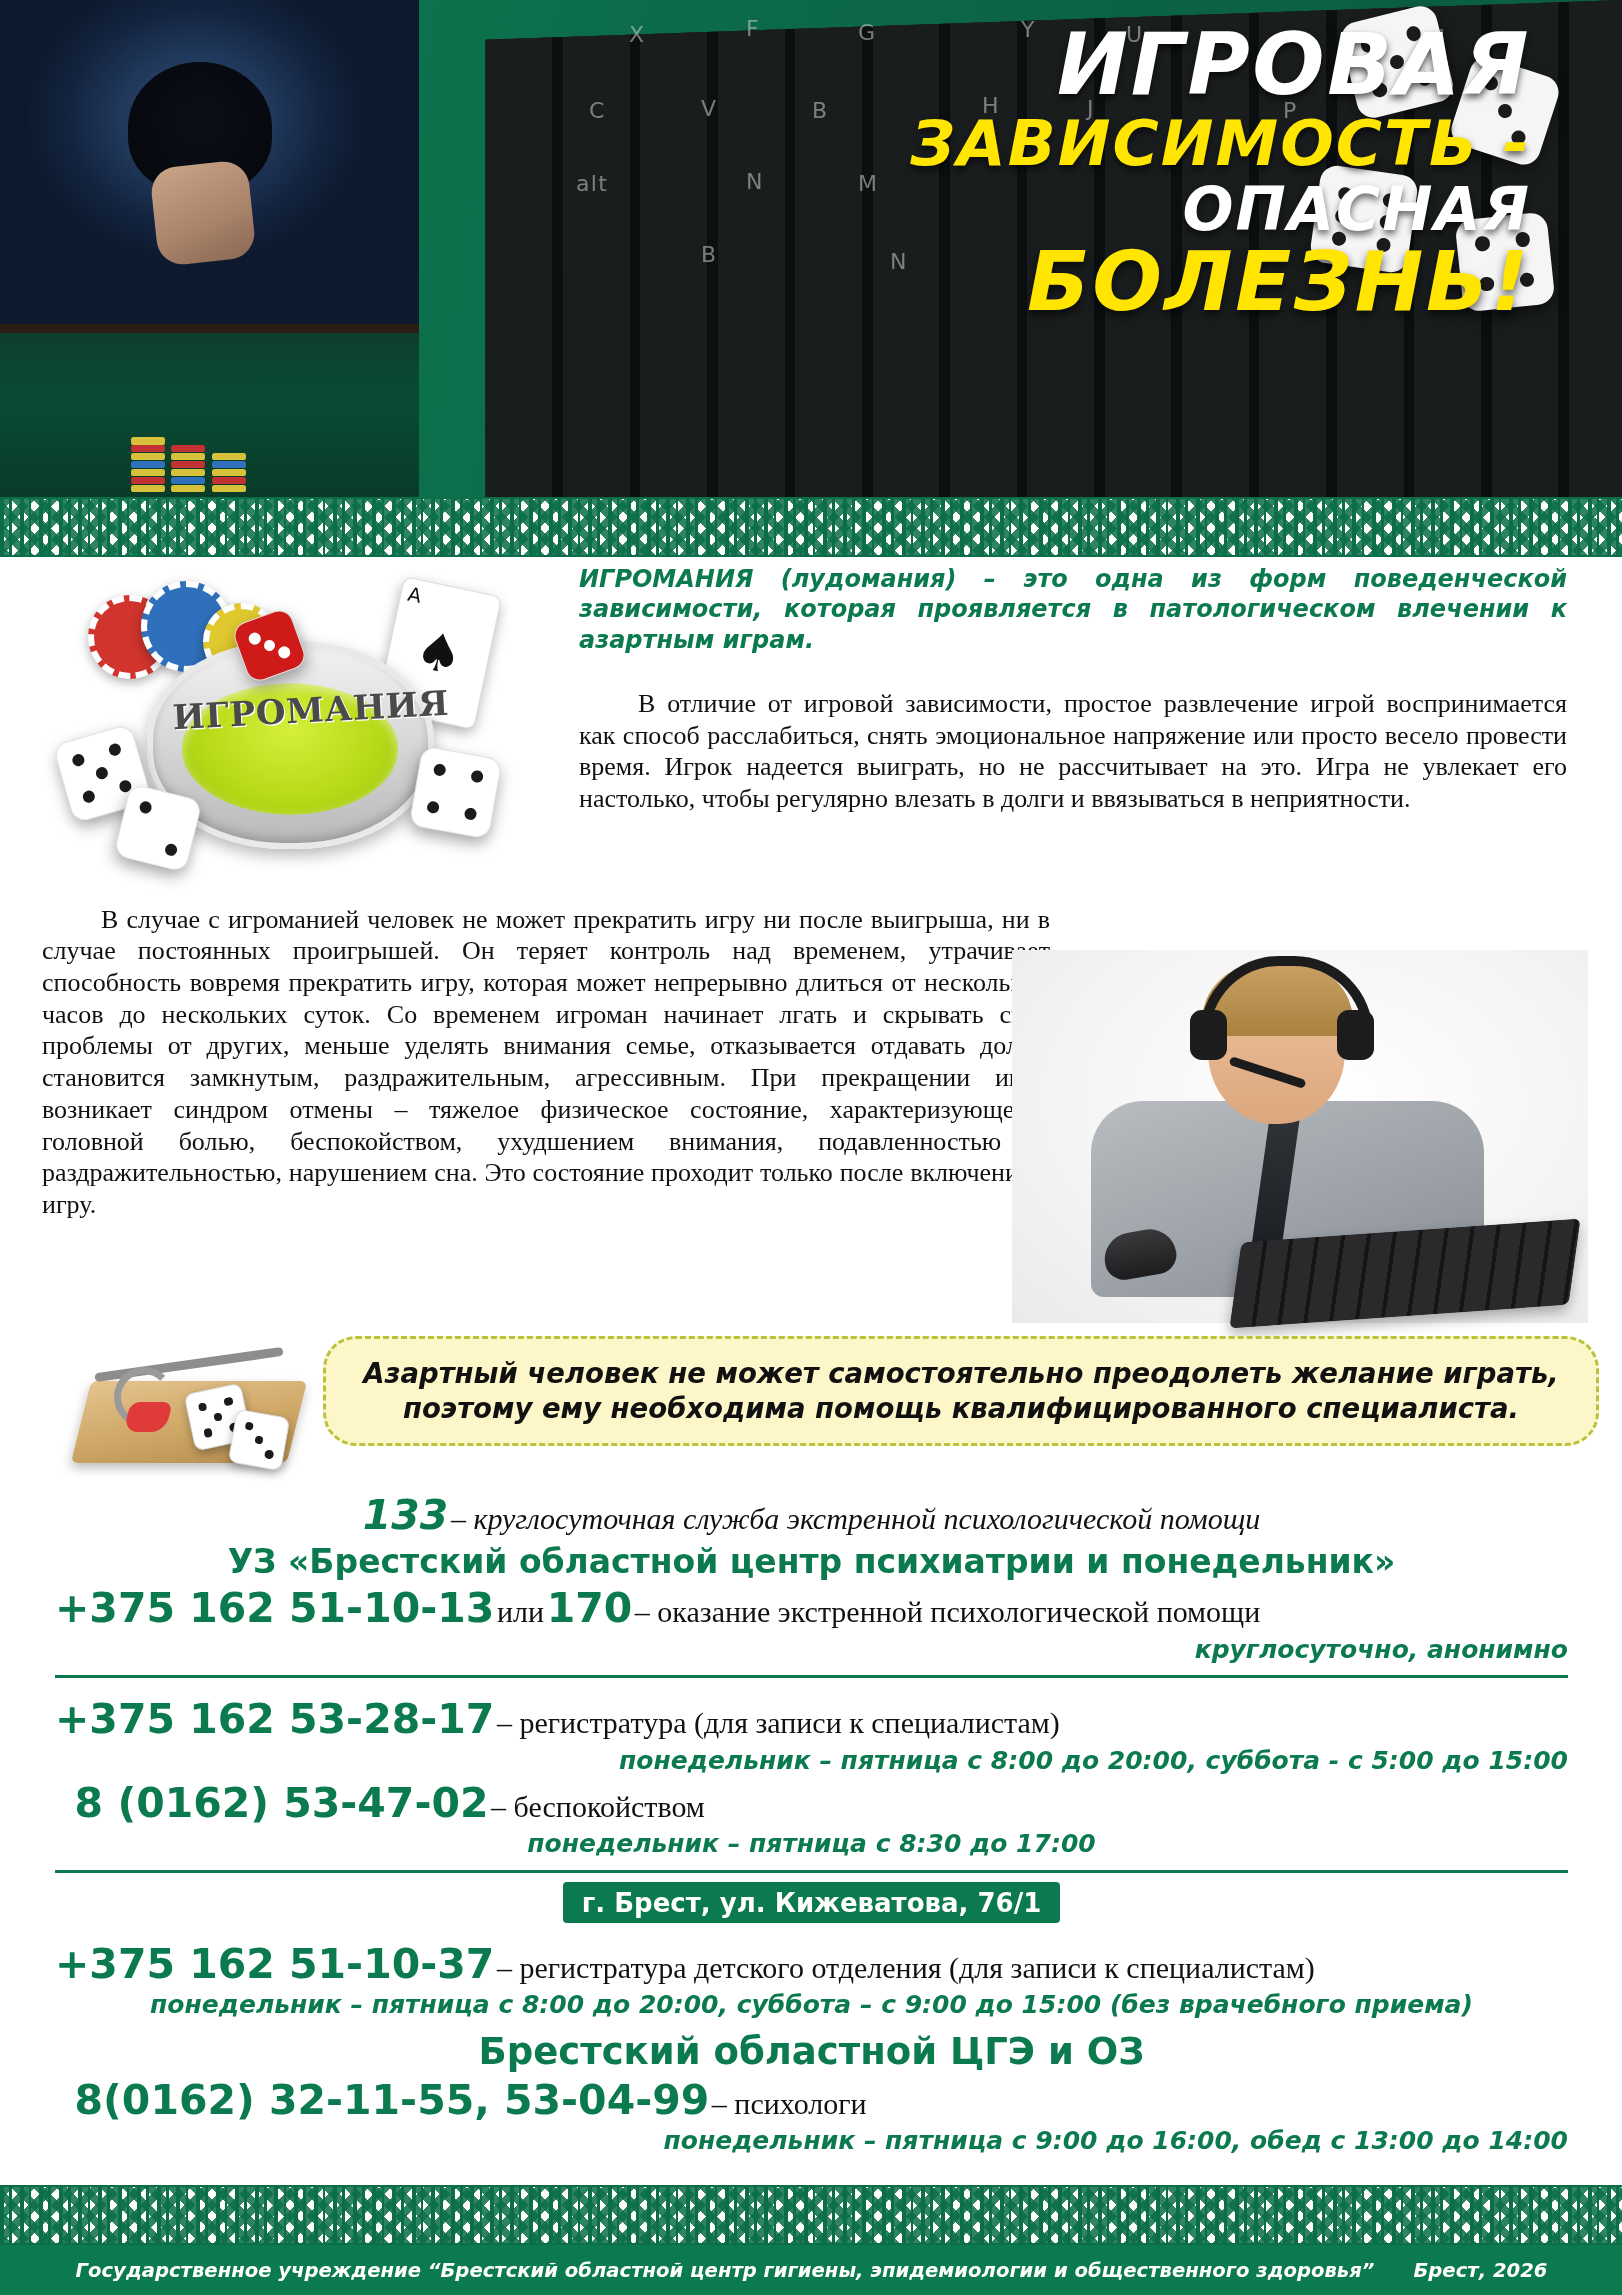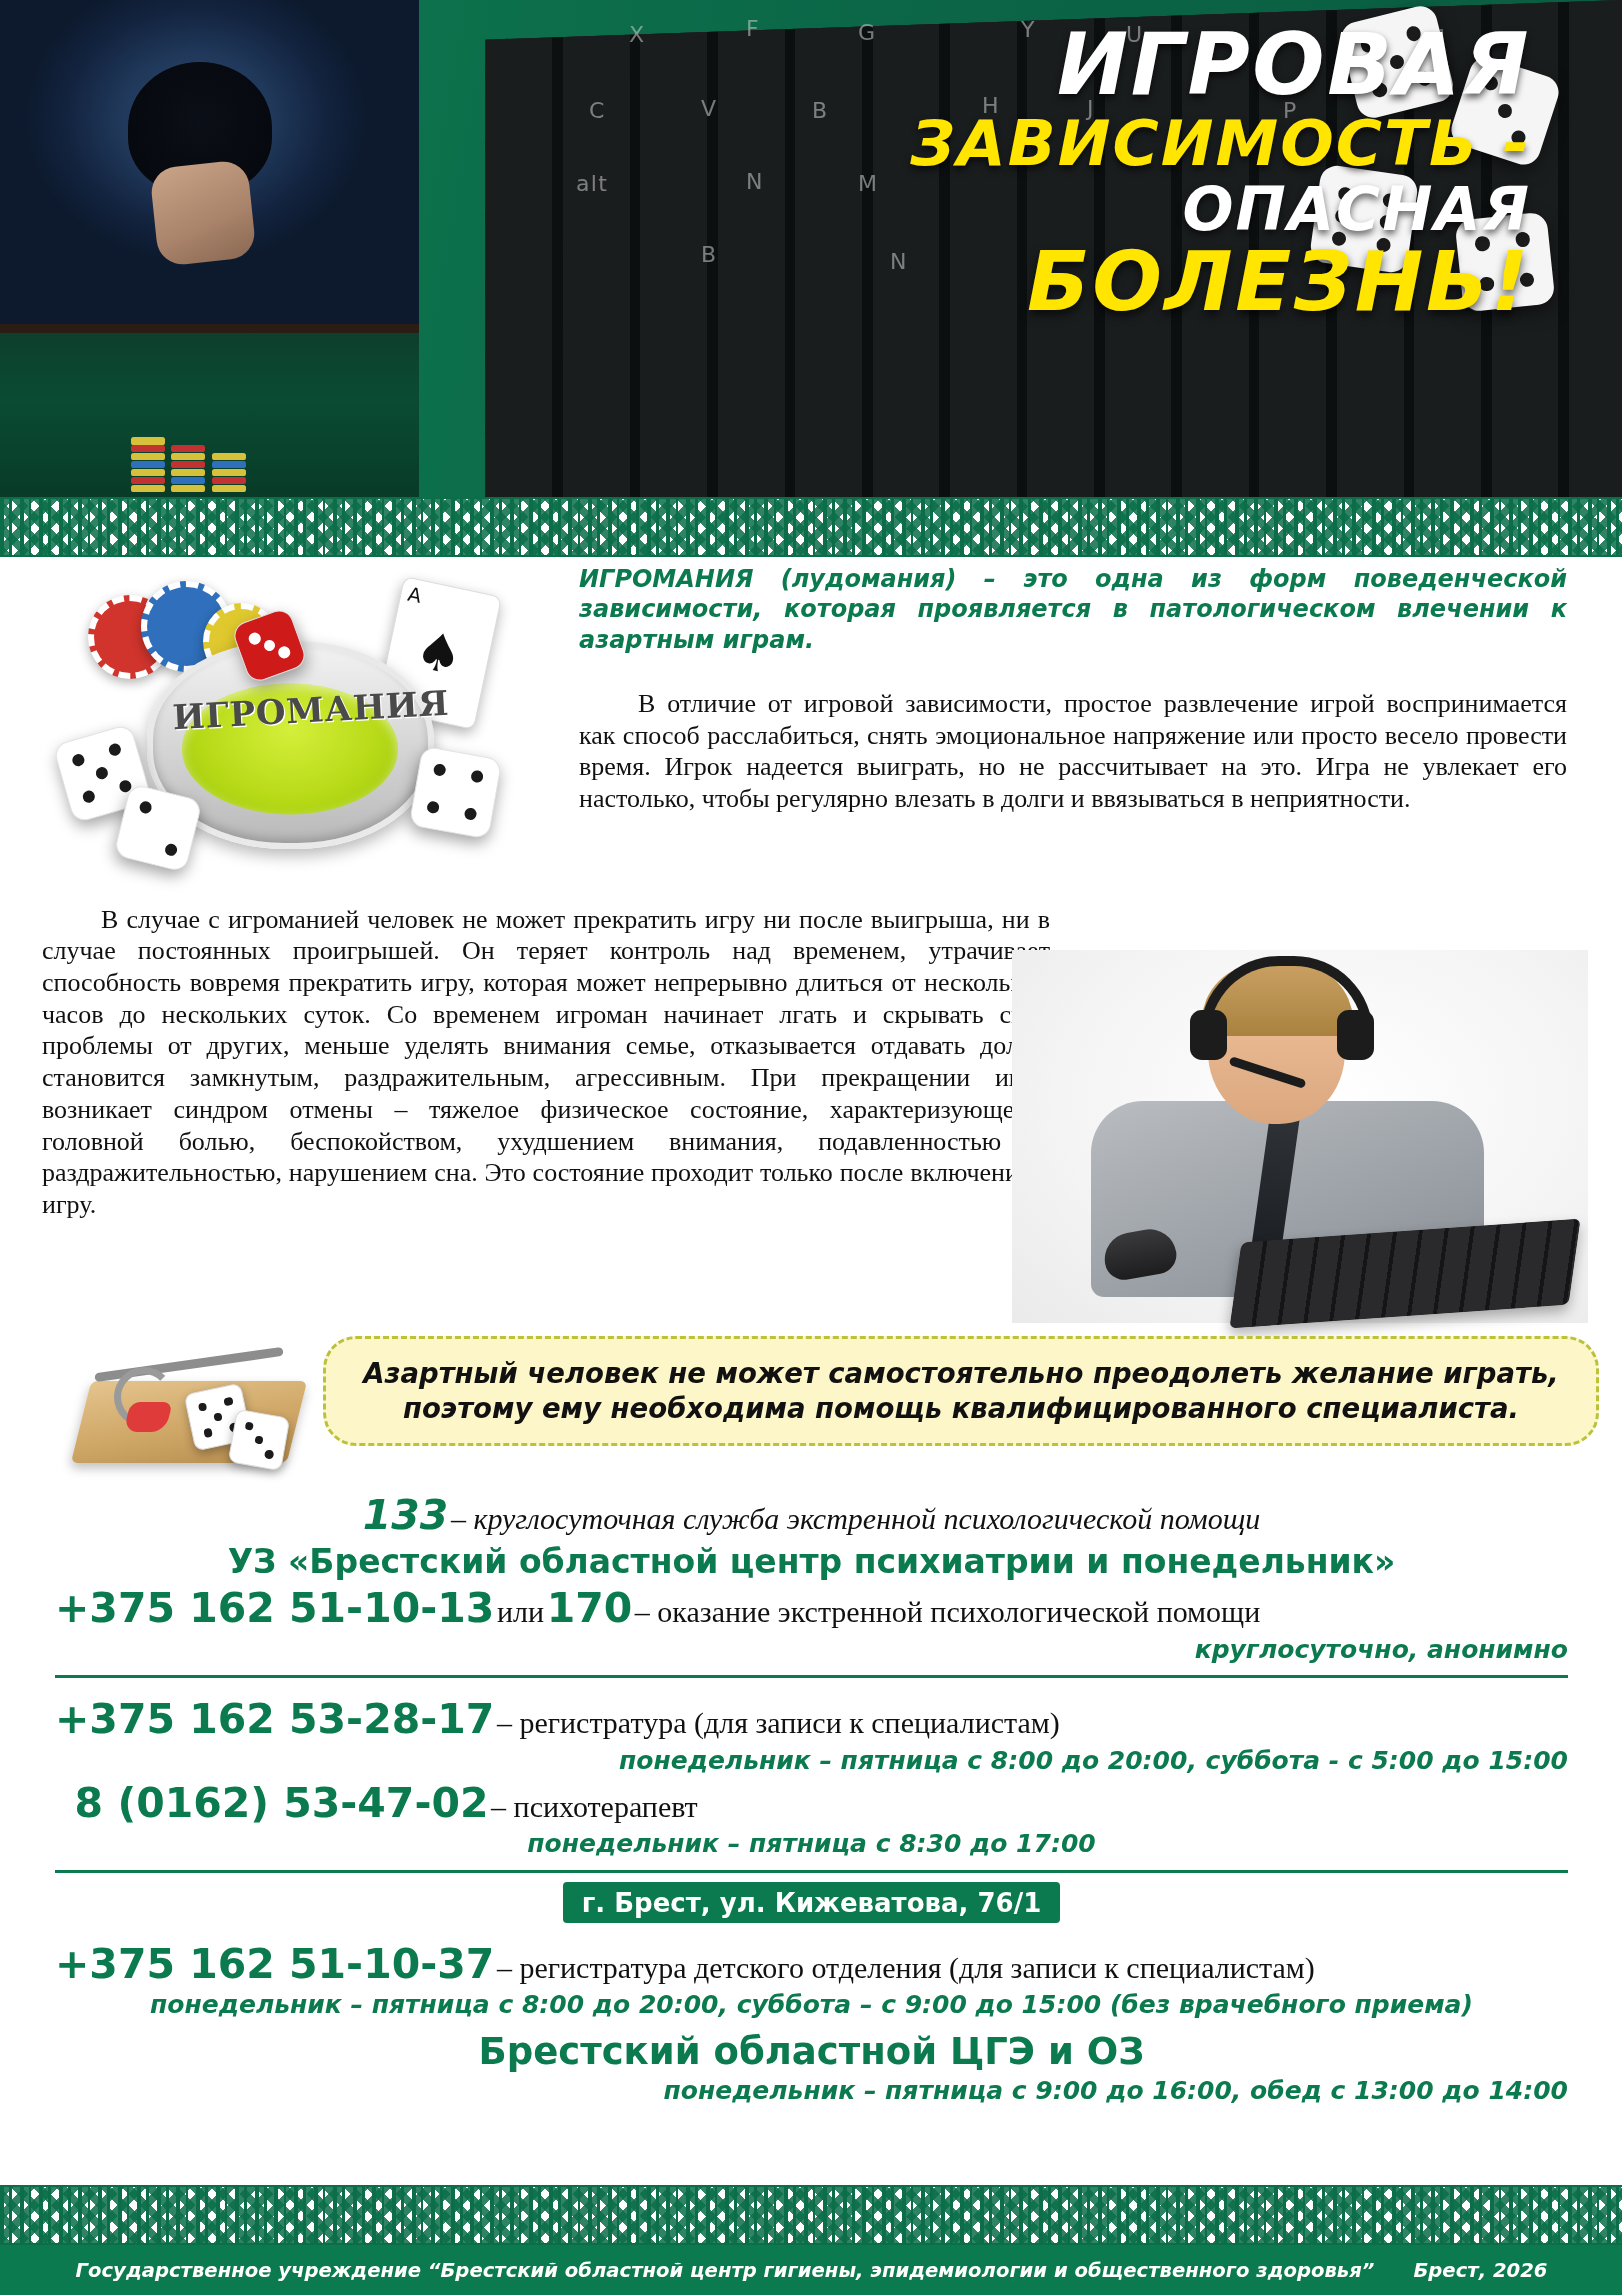--- a/index.html
+++ b/index.html
@@ -699,38 +699,42 @@
 
 
     <div class="line-row" style="margin-top:17px;">
       <span class="ph ph-lg">+375 162 53-28-17</span>
       <span class="desc">– регистратура (для записи к специалистам)</span>
     </div>
     <div class="hours">понедельник – пятница с 8:00 до 20:00, суббота - с 5:00 до 15:00</div>
 
     <div class="line-row" style="margin-left:19.6px;">
       <span class="ph ph-lg">8 (0162) 53-47-02</span>
-      <span class="desc">– психотерапевт</span>
+      <span class="desc">– беспокойством</span>
     </div>
     <div class="hours" style="text-align:center;">понедельник – пятница с 8:30 до 17:00</div>
 
     <hr class="hr-green">
 
     <div class="center">
       <span class="addr-chip">г. Брест, ул. Кижеватова, 76/1</span>
     </div>
 
     <div class="line-row" style="margin-top:17px;">
       <span class="ph ph-lg">+375 162 51-10-37</span>
       <span class="desc">– регистратура детского отделения (для записи к специалистам)</span>
     </div>
     <div class="hours c">понедельник – пятница с 8:00 до 20:00, суббота – с 9:00 до 15:00 (без врачебного приема)</div>
 
     <div class="green-head" style="font-size:37px;margin-top:10.5px;">Брестский областной ЦГЭ и ОЗ</div>
 
+    <div class="line-row" style="margin-left:19.6px;">
+      <span class="ph ph-lg">8(0162) 32-11-55,  53-04-99</span>
+      <span class="desc">– психологи</span>
+    </div>
     <div class="hours">понедельник – пятница с 9:00 до 16:00, обед с 13:00 до 14:00</div>
   </div>
 </div>
 
 <div class="ornament footer-orn"></div>
 
 <div class="footer-bar">
   <span>Государственное учреждение  “Брестский областной центр гигиены, эпидемиологии и общественного здоровья”</span>
   <span>Брест, 2026</span>
 </div>

